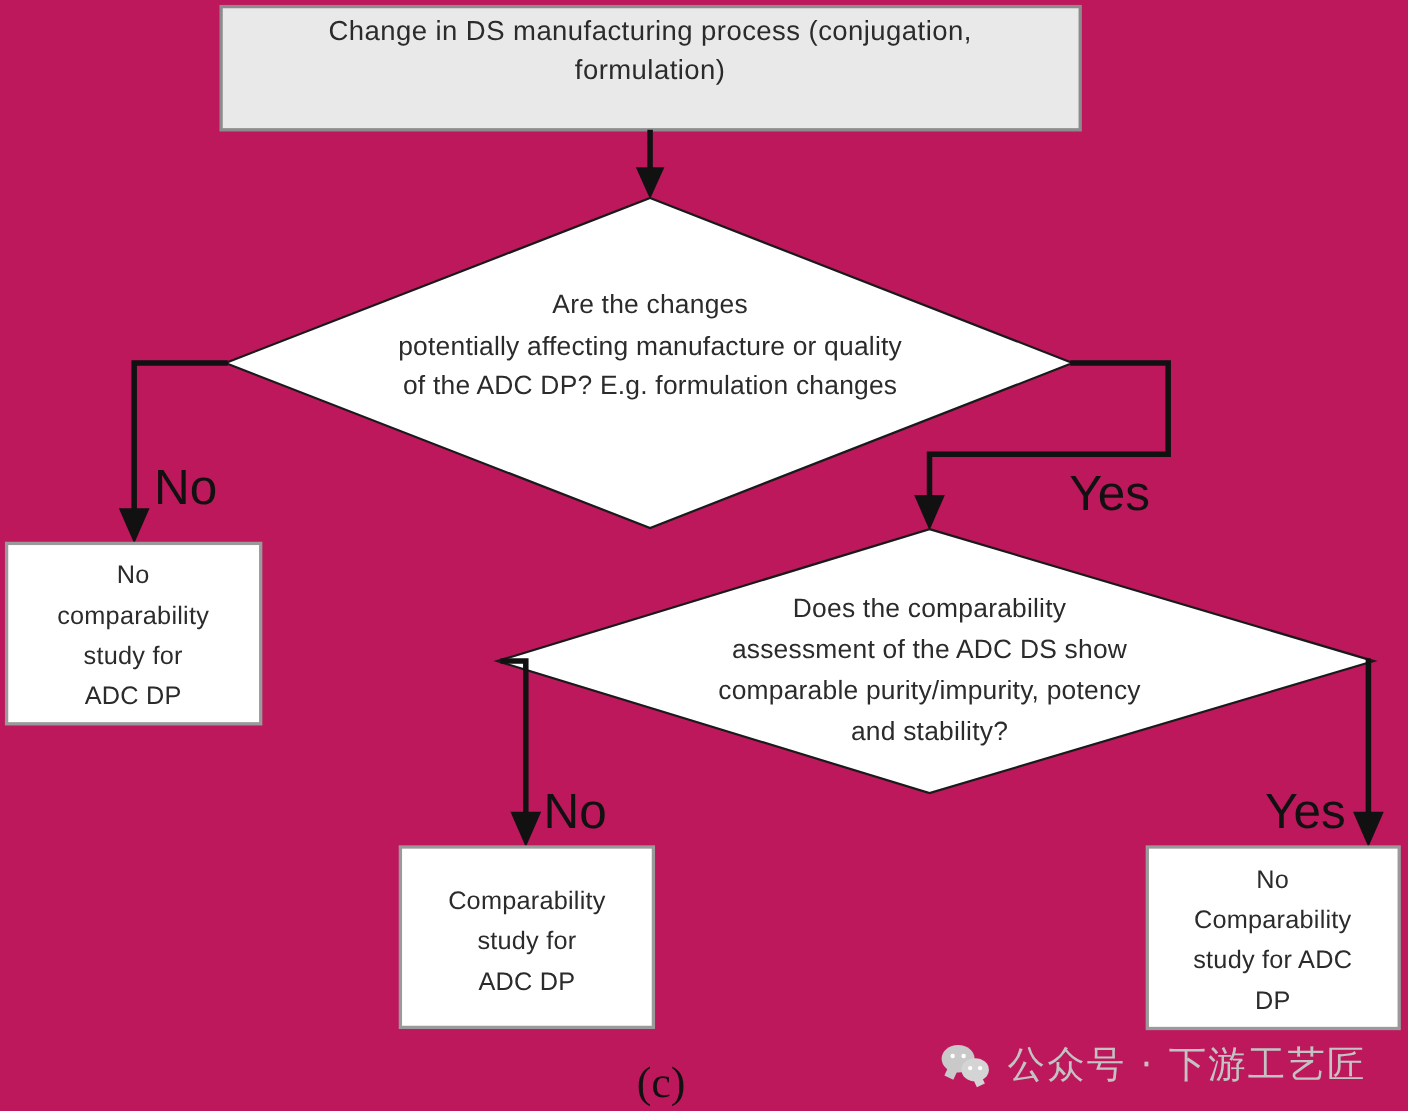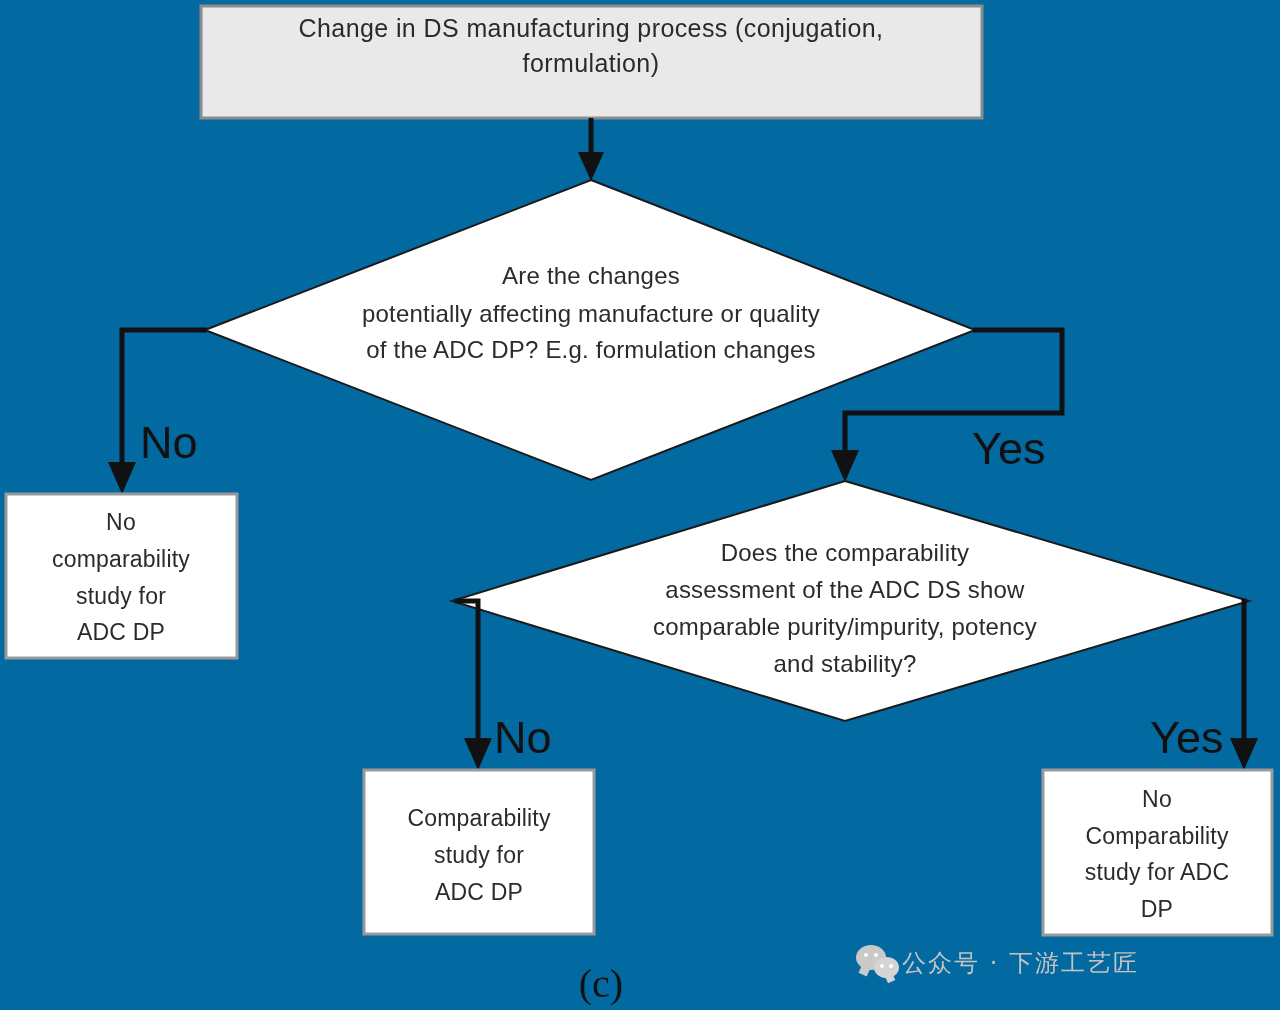--- a/index.html
+++ b/index.html
@@ -4,21 +4,21 @@
 <style>
   html, body {
     margin: 0;
     padding: 0;
     background: #ffffff;
   }
   #page {
     position: relative;
     width: 1280px;
     height: 1010px;
-    background: #0369a1;
+    background: #be185d;
     font-family: "Liberation Sans", sans-serif;
     overflow: hidden;
   }
   svg.flow {
     position: absolute;
     left: 0;
     top: 0;
     width: 1280px;
     height: 1010px;
   }
@@ -74,22 +74,23 @@
     font-size: 40px;
     text-anchor: middle;
     dominant-baseline: middle;
   }
   .watermark {
     position: absolute;
     left: 856px;
     top: 945px;
     display: flex;
     align-items: center;
+    gap: 14px;
     color: #c3c3c3;
-    font-size: 24px;
+    font-size: 34px;
     font-family: "DejaVu Sans", sans-serif;
     white-space: nowrap;
     letter-spacing: 2px;
     user-select: none;
   }
   .wm-icon {
     width: 46px;
     height: 36px;
     position: relative;
     flex: 0 0 auto;

